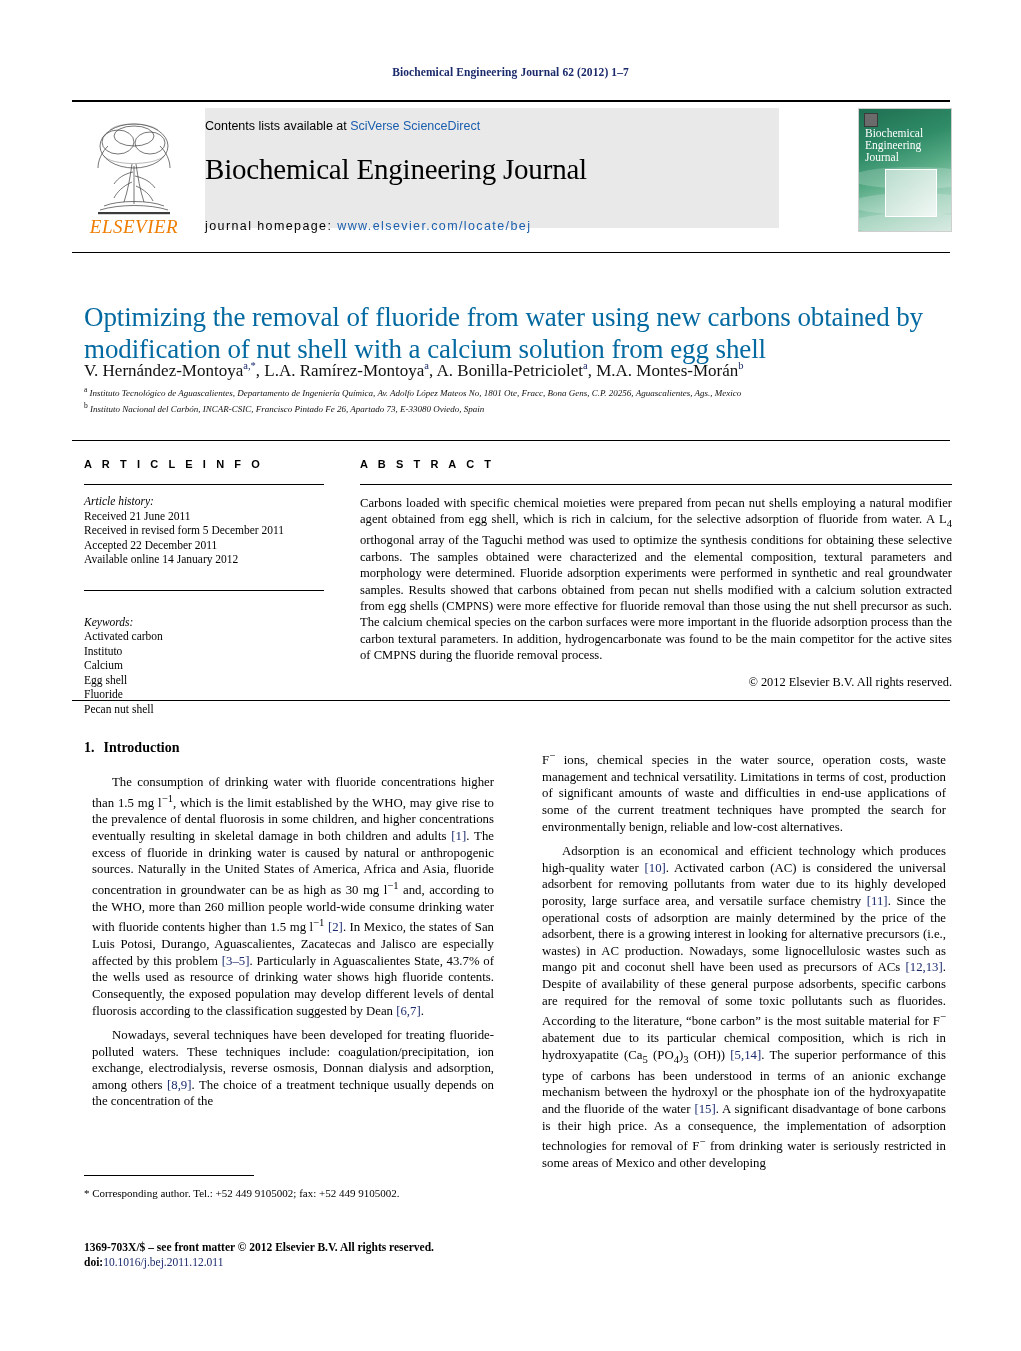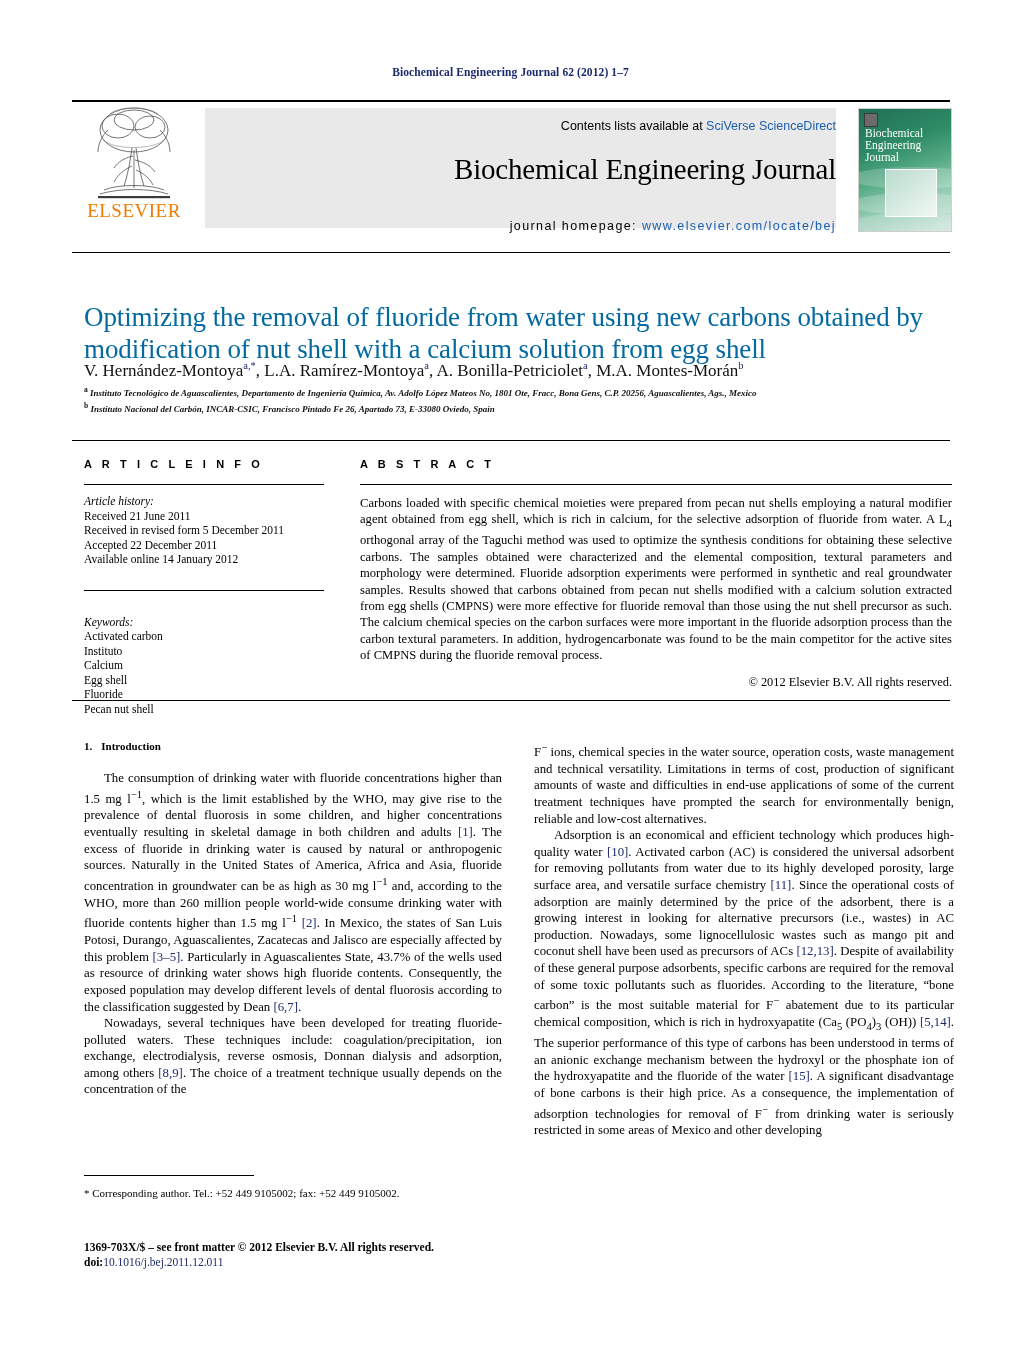--- a/index.html
+++ b/index.html
@@ -44,46 +44,47 @@
   }
   .masthead .rule-top {
     position: absolute;
     top: 0; left: 0;
     width: 878px;
     height: 2px;
     background: #000;
   }
   .elsevier-logo {
     position: absolute;
-    top: 0;
+    top: 16px;
     left: 2px;
     width: 120px;
     height: 120px;
+    font-style: italic;
   }
   .tree-svg { display:block; }
   .elsevier-word {
     position: absolute;
     bottom: -2px;
     left: 0;
     width: 120px;
     text-align: center;
     font-family: "Liberation Serif", serif;
     font-size: 19px;
     letter-spacing: .5px;
     color: #ef7d00;
     font-weight: normal;
   }
   .journal-box {
     position: absolute;
     top: 8px;
     left: 133px;
-    width: 631px;
+    width: 574px;
     height: 120px;
     background: #e9e9e9;
-    text-align: right;
+    text-align: left;
   }
   .contents-line {
     margin-top: 11px;
     font-family: "Liberation Sans", sans-serif;
     font-size: 12.5px;
     color: #000;
   }
   .contents-line .sd {
     color: #1b5fae;
   }
@@ -174,21 +175,21 @@
   }
   .authors sup { font-size: 10.5px; color: #1b2a6b; }
   .affils {
     position: absolute;
     top: 384px;
     left: 84px;
     width: 880px;
     font-size: 9px;
     line-height: 11.5px;
     font-style: italic;
-    font-weight: bold;
+    font-weight: normal;
     color: #111;
   }
   .affils sup { font-style: normal; font-size: 7.5px; }
 
   
   .info-rule-top {
     position: absolute;
     top: 440px;
     left: 72px;
     width: 878px;
@@ -268,27 +269,27 @@
     left: 84px;
     width: 418px;
   }
   .body-right {
     position: absolute;
     top: 740px;
     left: 534px;
     width: 420px;
   }
   .h1 {
-    font-size: 11px;
+    font-size: 14px;
     font-weight: bold;
     margin: 0 0 18px 0;
   }
   .h1 .num { margin-right: 9px; }
   p.body {
-    margin: 0;
+    margin: 8px;
     font-size: 12.8px;
     line-height: 16.6px;
     text-align: justify;
     text-indent: 20px;
     color: #000;
     hyphens: none;
   }
   p.body.cont { text-indent: 0; }
   .ref { color: #1b2a6b; }
 

